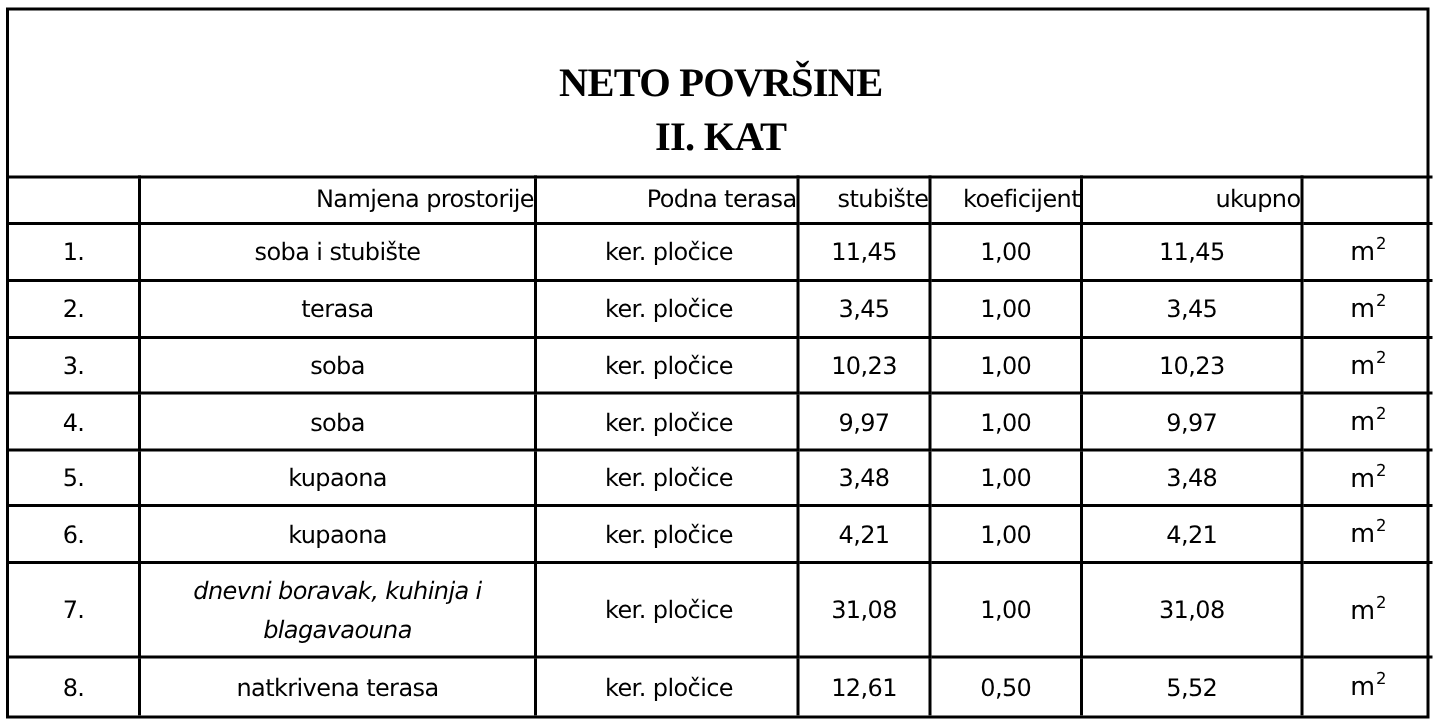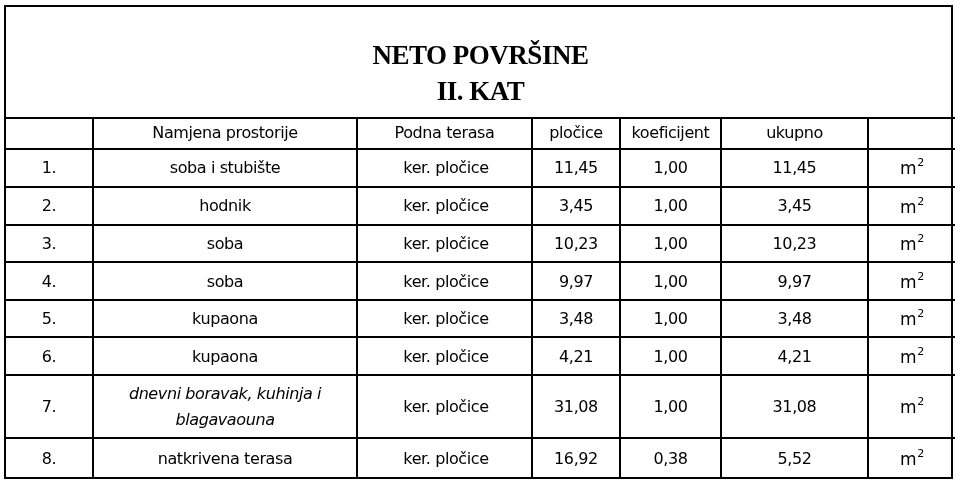--- a/index.html
+++ b/index.html
@@ -47,21 +47,21 @@
     .title-cell {
       font-family: "Liberation Serif", "DejaVu Serif", serif;
       font-weight: bold;
       font-size: 27px;
       line-height: 36px;
       letter-spacing: -0.5px;
       padding-top: 22px;
     }
     .title-line { display: block; }
 
-    .hdr td { font-size: 16px; }
+    .hdr td { font-size: 16px; text-align: right; }
     .left { text-align: center; padding-left: 3px; }
     .unit sup {
       font-size: 11px;
       position: relative;
       top: -1px;
       margin-left: 1px;
     }
     .unit { font-size: 17px; }
     .total-label {
       font-family: "Liberation Serif", "DejaVu Serif", serif;
@@ -95,39 +95,39 @@
       <td colspan="7" class="title-cell">
         <span class="title-line">NETO POVRŠINE</span>
         <span class="title-line">II. KAT</span>
       </td>
     </tr>
 
     <tr class="hdr" style="height:29px">
       <td></td>
       <td>Namjena prostorije</td>
       <td>Podna terasa</td>
-      <td>pločice</td>
+      <td>stubište</td>
       <td>koeficijent</td>
       <td>ukupno</td>
       <td></td>
     </tr>
 
     <tr style="height:36px">
       <td>1.</td>
       <td>soba i stubište</td>
       <td class="left">ker. pločice</td>
       <td>11,45</td>
       <td>1,00</td>
       <td>11,45</td>
       <td class="unit"><span>m</span><sup>2</sup></td>
     </tr>
 
     <tr style="height:35px">
       <td>2.</td>
-      <td>hodnik</td>
+      <td>terasa</td>
       <td class="left">ker. pločice</td>
       <td>3,45</td>
       <td>1,00</td>
       <td>3,45</td>
       <td class="unit"><span>m</span><sup>2</sup></td>
     </tr>
 
     <tr style="height:35px">
       <td>3.</td>
       <td>soba</td>
@@ -178,21 +178,21 @@
       <td>31,08</td>
       <td>1,00</td>
       <td>31,08</td>
       <td class="unit"><span>m</span><sup>2</sup></td>
     </tr>
 
     <tr style="height:36px">
       <td>8.</td>
       <td>natkrivena terasa</td>
       <td class="left">ker. pločice</td>
-      <td>16,92</td>
-      <td>0,38</td>
+      <td>12,61</td>
+      <td>0,50</td>
       <td>5,52</td>
       <td class="unit"><span>m</span><sup>2</sup></td>
     </tr>
 
   </tbody>
     </table>
 </div>
 
 </body></html>

